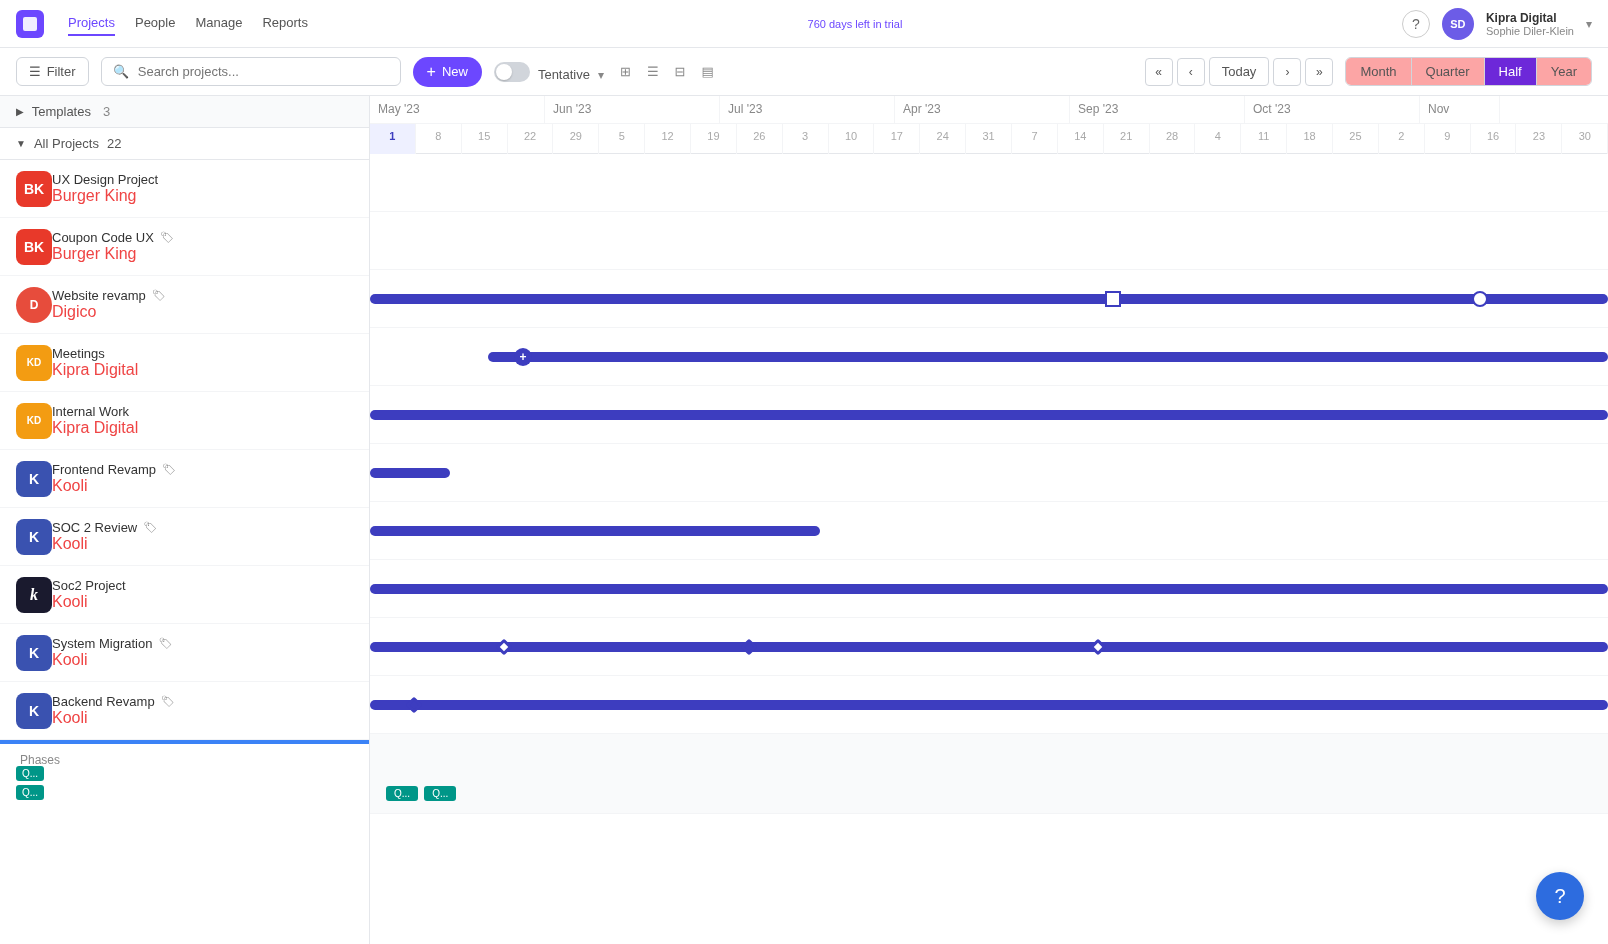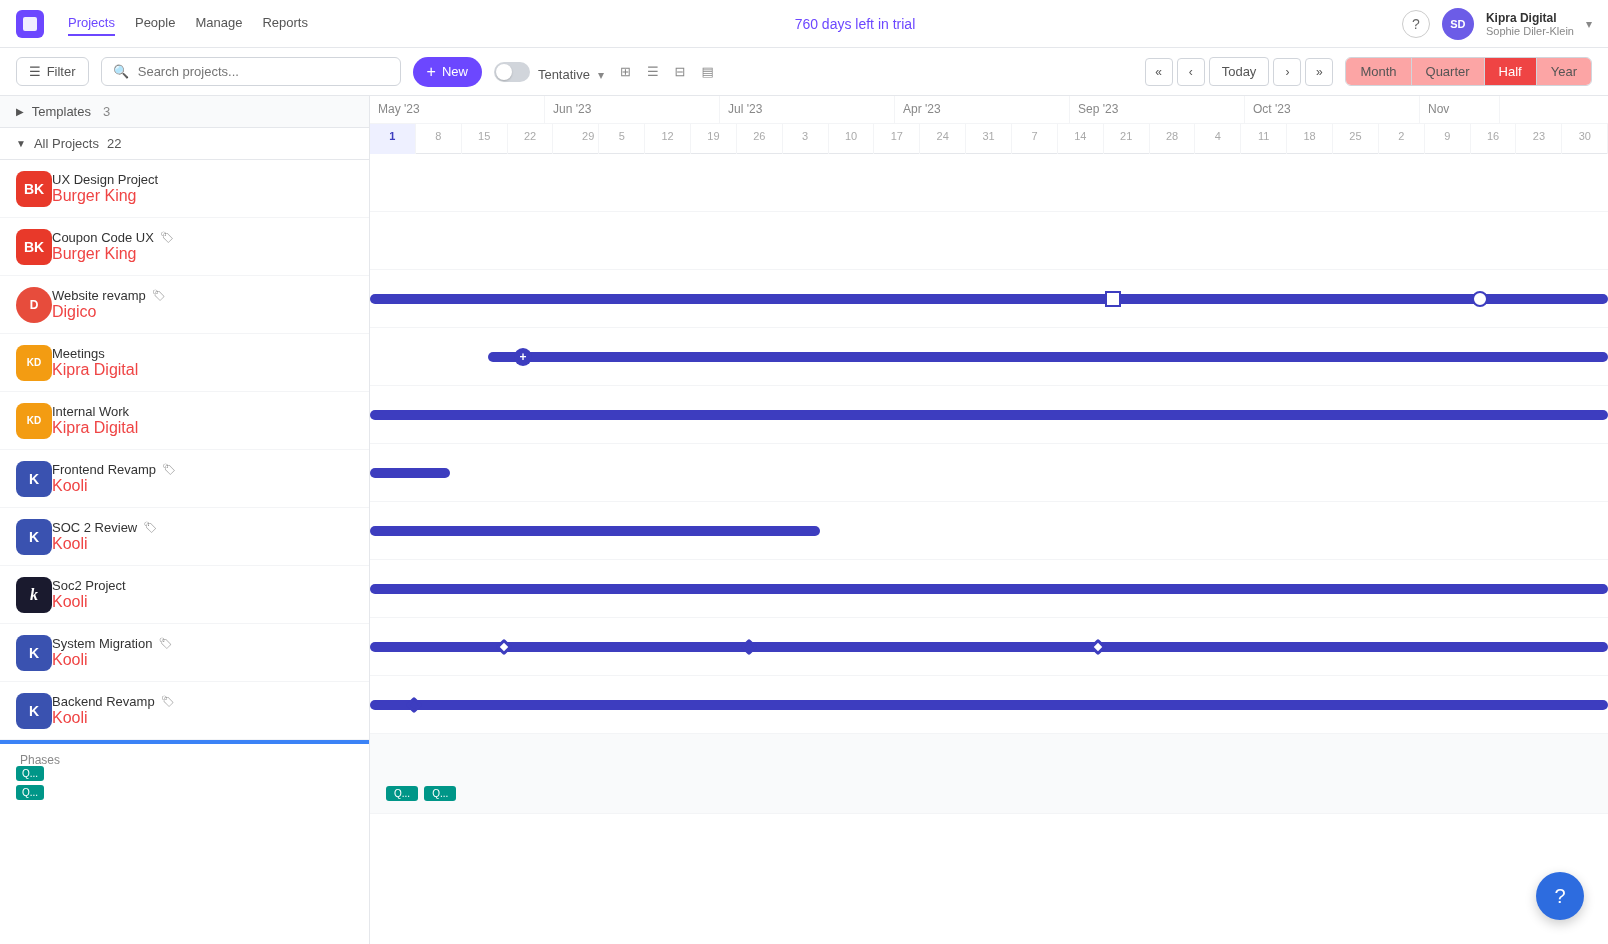--- a/index.html
+++ b/index.html
@@ -8,21 +8,21 @@
     
     .top-nav {
       display: flex; align-items: center; height: 48px; padding: 0 16px;
       border-bottom: 1px solid #e5e7eb; background: #fff; gap: 24px;
     }
     .logo { width: 28px; height: 28px; background: #6c47ff; border-radius: 6px; display:flex; align-items:center; justify-content:center; }
     .logo-inner { width:14px; height:14px; background:#fff; border-radius:2px; opacity:0.9; }
     .nav-links { display:flex; gap:20px; }
     .nav-link { font-size:13px; color:#555; cursor:pointer; padding:4px 0; }
     .nav-link.active { color:#6c47ff; border-bottom:2px solid #6c47ff; font-weight:500; }
-    .trial-badge { flex:1; text-align:center; font-size:14px; color:#6c47ff; font-weight:500; }
+    .trial-badge { flex:1; text-align:center; font-size:11px; color:#6c47ff; font-weight:500; }
     .nav-right { display:flex; align-items:center; gap:12px; margin-left:auto; }
     .help-btn { width:28px; height:28px; border-radius:50%; border:1px solid #ccc; display:flex; align-items:center; justify-content:center; cursor:pointer; color:#666; font-size:14px; }
     .user-avatar { width:32px; height:32px; border-radius:50%; background:#6c5ce7; color:#fff; display:flex; align-items:center; justify-content:center; font-size:11px; font-weight:600; }
     .user-info { display:flex; flex-direction:column; }
     .user-name { font-size:12px; font-weight:600; color:#333; }
     .user-sub { font-size:11px; color:#888; }
     .chevron-down { color:#888; font-size:12px; cursor:pointer; }
 
     
     .toolbar {
@@ -31,21 +31,21 @@
     }
     .filter-btn { display:flex; align-items:center; gap:6px; padding:6px 12px; border:1px solid #d1d5db; border-radius:6px; cursor:pointer; font-size:13px; color:#555; background:#fff; }
     .search-box { display:flex; align-items:center; gap:8px; border:1px solid #d1d5db; border-radius:6px; padding:6px 12px; flex:1; max-width:300px; }
     .search-input { border:none; outline:none; font-size:13px; color:#888; background:transparent; width:100%; }
     .spacer { flex:1; }
     .view-controls { display:flex; align-items:center; gap:8px; }
     .view-btn { cursor:pointer; color:#888; padding:4px; border-radius:4px; }
     .period-btns { display:flex; border:1px solid #d1d5db; border-radius:6px; overflow:hidden; }
     .period-btn { padding:6px 14px; font-size:13px; cursor:pointer; color:#555; background:#fca5a5; border:none; border-right:1px solid #d1d5db; }
     .period-btn:last-child { border-right:none; }
-    .period-btn.active { background:#ef4444; color:#fff; font-weight:500; }
+    .period-btn.active { background:#6d28d9; color:#fff; font-weight:500; }
     .nav-period { display:flex; align-items:center; gap:4px; }
     .nav-btn { width:28px; height:28px; border:1px solid #d1d5db; border-radius:4px; display:flex; align-items:center; justify-content:center; cursor:pointer; color:#555; font-size:12px; background:#fff; }
     .today-btn { padding:6px 12px; border:1px solid #d1d5db; border-radius:4px; cursor:pointer; font-size:13px; color:#555; background:#fff; }
 
     
     .new-btn { display:flex; align-items:center; gap:6px; padding:6px 14px; background:#6c47ff; color:#fff; border-radius:20px; cursor:pointer; font-size:13px; font-weight:500; border:none; }
     .new-btn-icon { font-size:16px; font-weight:300; }
 
     
     .toggle-wrap { display:flex; align-items:flex-end; gap:8px; }
@@ -364,21 +364,21 @@
         <div class="gantt-month" style="width:175px;">Sep '23</div>
         <div class="gantt-month" style="width:175px;">Oct '23</div>
         <div class="gantt-month" style="width:80px;">Nov</div>
       </div>
       <div class="gantt-days" style="display:flex;">
 
         <div class="gantt-day today" style="width:25px;">1</div>
         <div class="gantt-day" style="width:25px;">8</div>
         <div class="gantt-day" style="width:25px;">15</div>
         <div class="gantt-day" style="width:25px;">22</div>
-        <div class="gantt-day" style="width:25px;text-align:right;">29</div>
+        <div class="gantt-day" style="width:25px;">29</div>
 
         <div class="gantt-day" style="width:25px;">5</div>
         <div class="gantt-day" style="width:25px;">12</div>
         <div class="gantt-day" style="width:25px;">19</div>
         <div class="gantt-day" style="width:25px;">26</div>
 
         <div class="gantt-day" style="width:25px;">3</div>
         <div class="gantt-day" style="width:25px;">10</div>
         <div class="gantt-day" style="width:25px;">17</div>
         <div class="gantt-day" style="width:25px;">24</div>

